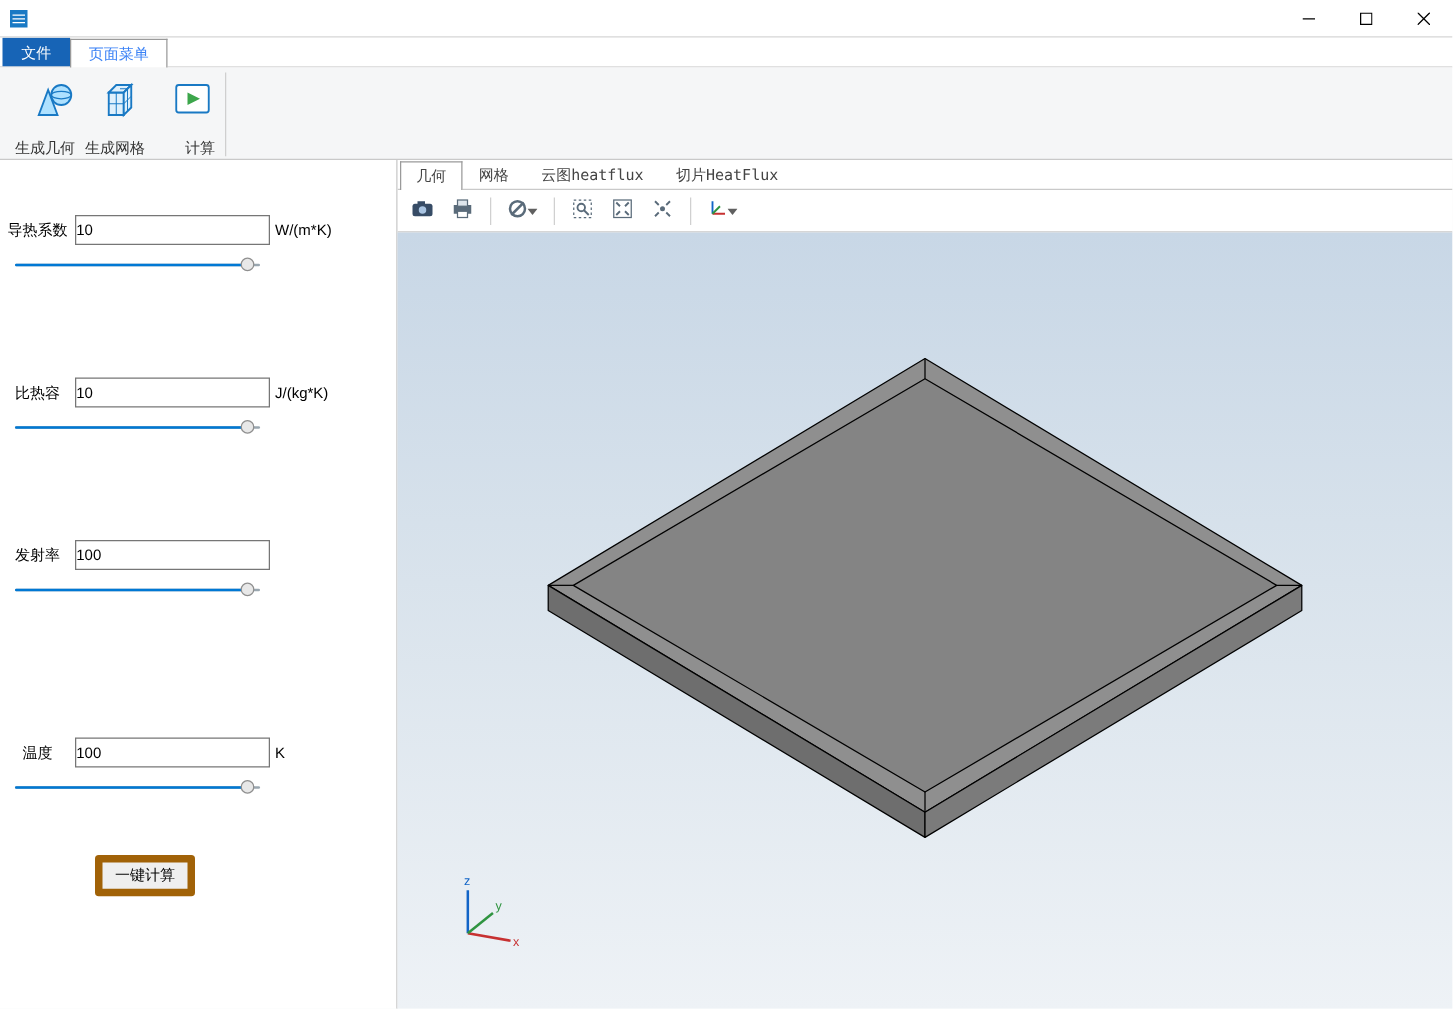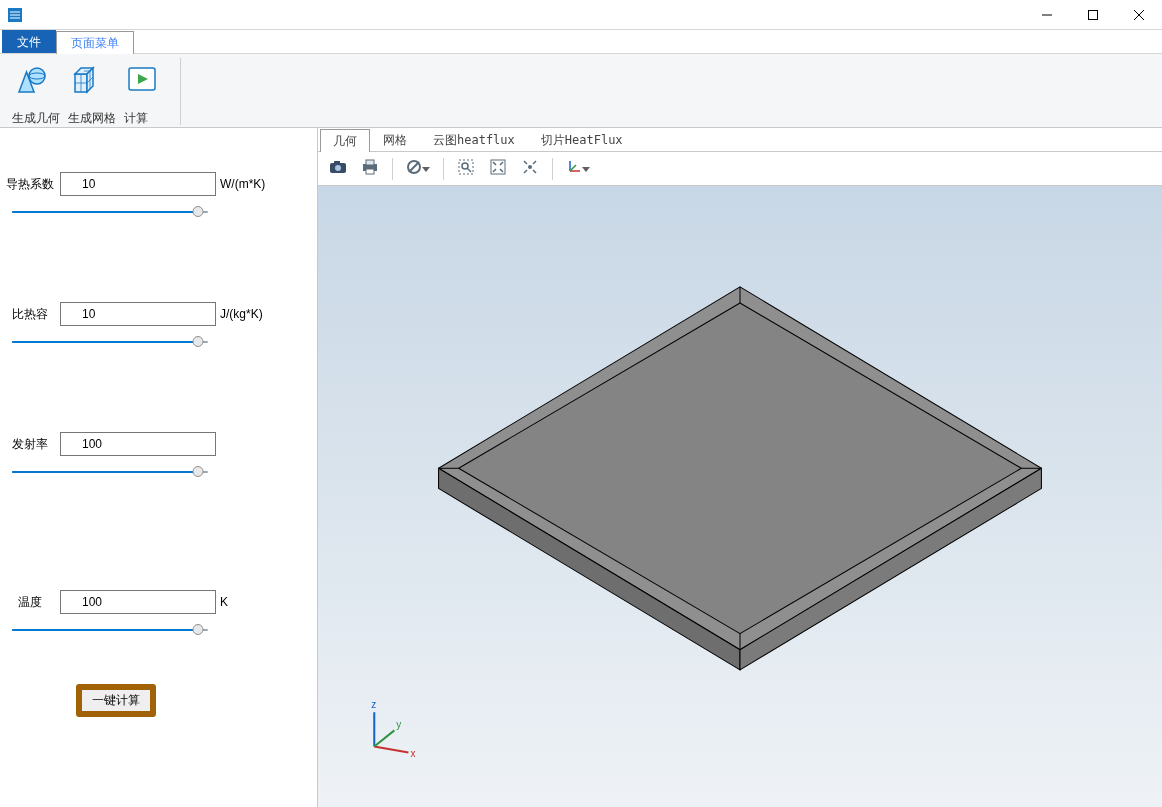--- a/index.html
+++ b/index.html
@@ -89,21 +89,21 @@
   .ribbon-group {
     display: flex;
     gap: 8px;
     padding: 0 8px;
     border-right: 1px solid #cfcfcf;
   }
   .rb-btn {
     width: 48px;
     display: flex;
     flex-direction: column;
-    align-items: flex-start;
+    align-items: flex-end;
     justify-content: flex-start;
     padding-top: 4px;
     gap: 14px;
     cursor: default;
   }
   .rb-btn .rb-icon {
     width: 36px; height: 36px;
     display: flex; align-items: center; justify-content: center;
   }
   .rb-btn .rb-label { font-size: 12px; color: #333; }
@@ -131,21 +131,21 @@
   }
   .form-label {
     width: 52px;
     text-align: center;
     font-size: 12px;
   }
   .form-input {
     width: 156px;
     height: 24px;
     border: 1px solid #767676;
-    padding: 1px 21px;
+    padding: 1px 0;
     font-size: 12px;
     font-family: inherit;
   }
   .form-unit {
     width: 60px;
     font-size: 12px;
   }
   .form-slider-wrap {
     padding: 4px 8px 0 8px;
     margin-bottom: 54px;

